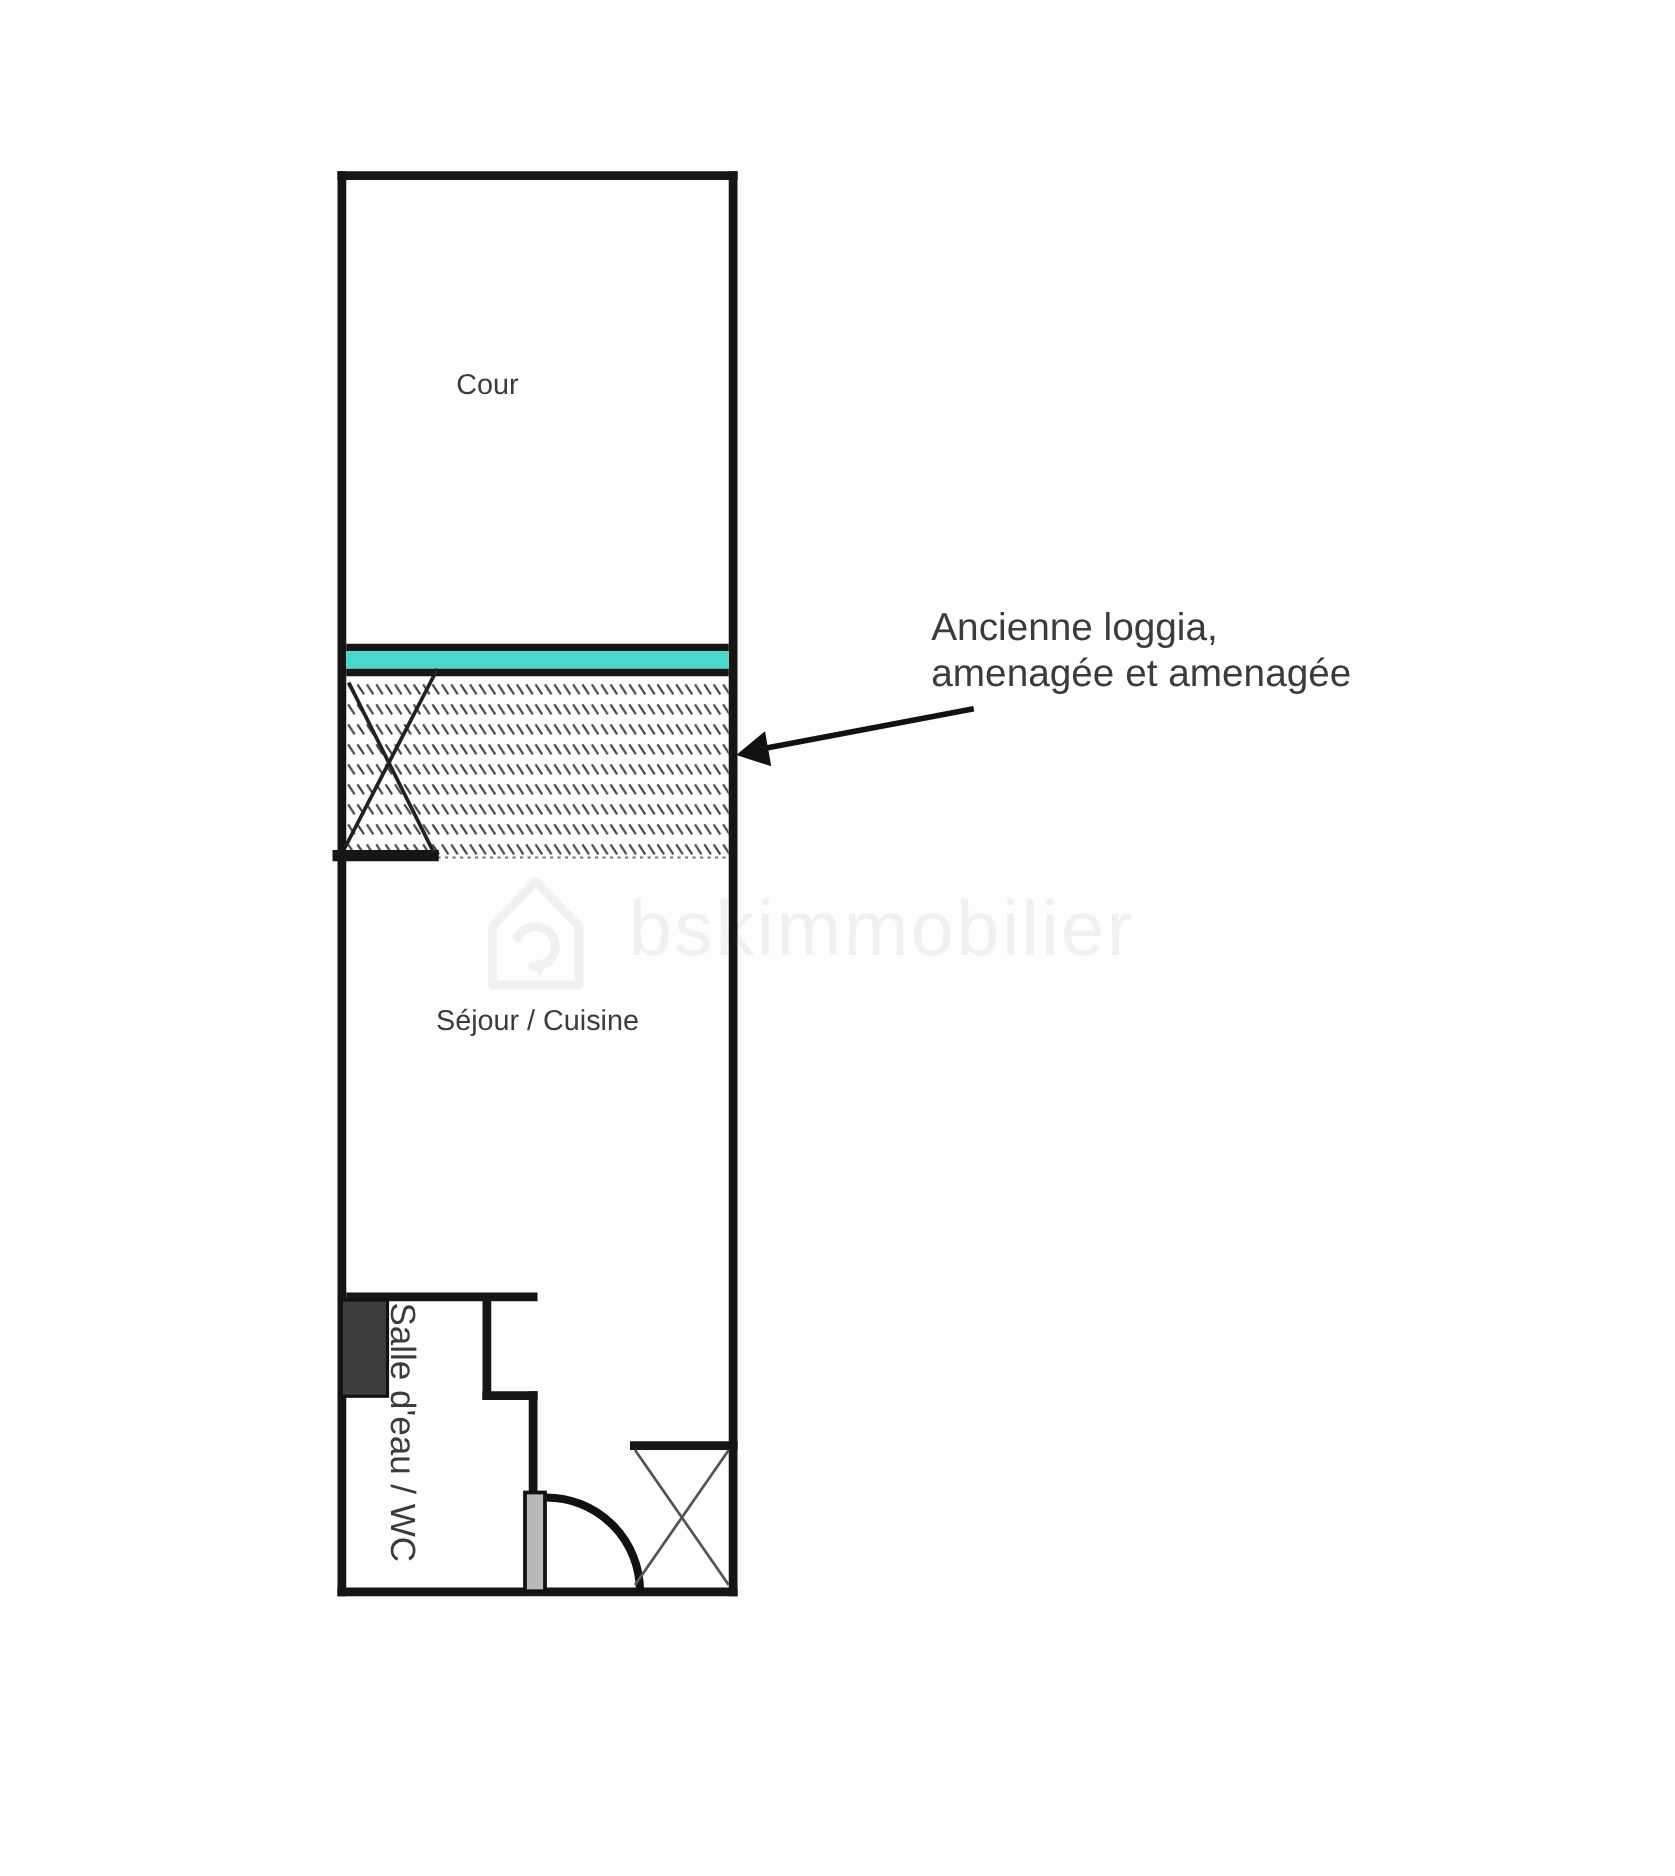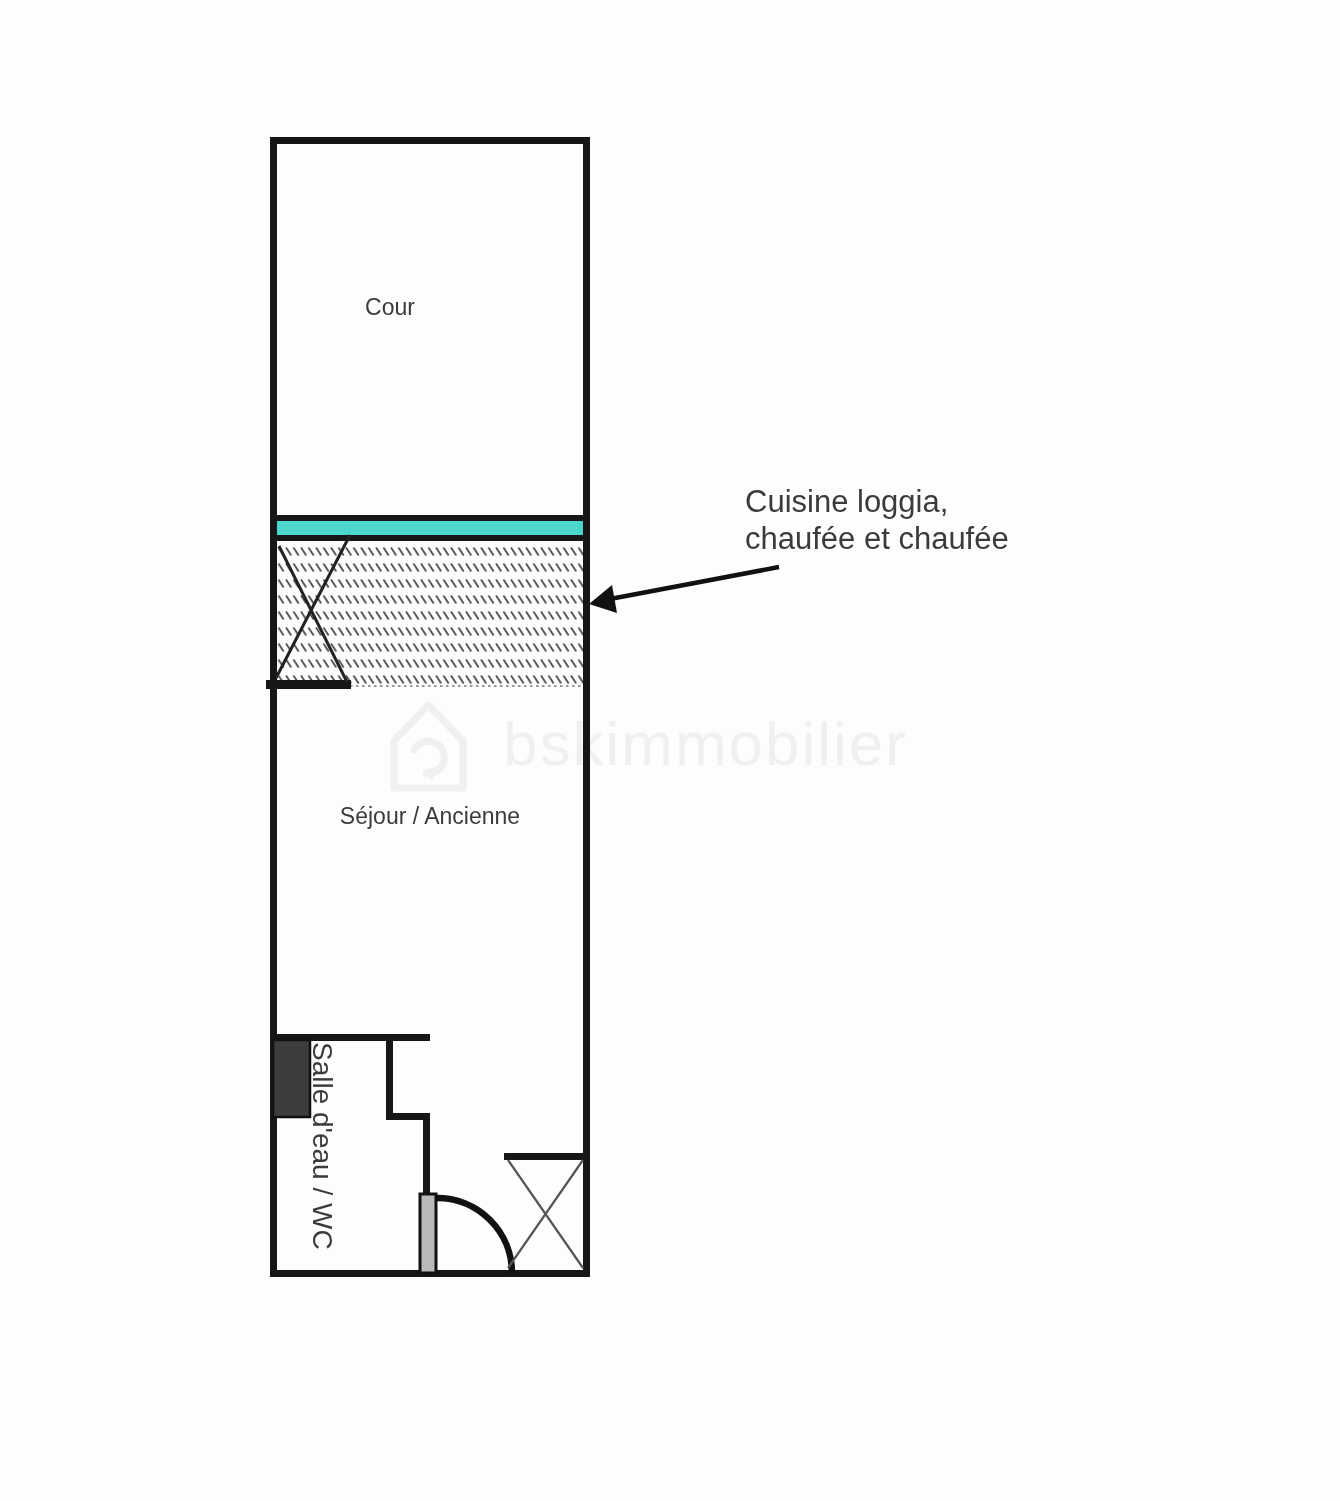--- a/index.html
+++ b/index.html
@@ -114,20 +114,20 @@
       <path class="thinx" d="M508 1160 L583 1268 M583 1160 L508 1268"></path>
     </g>
 
     <g>
       <line class="arrowline" x1="779" y1="567" x2="610" y2="599"></line>
       <polygon class="arrowhead" points="589,604 612,585 617,613"></polygon>
     </g>
   </svg>
 
   <div class="label center cour-label">Cour</div>
-  <div class="label center sejour-label">Séjour / Ancienne</div>
+  <div class="label center sejour-label">Séjour / Cuisine</div>
 
   <div class="label annotation">
-    <div>Cuisine loggia,</div>
-    <div>chaufée et chaufée</div>
+    <div>Ancienne loggia,</div>
+    <div>amenagée et amenagée</div>
   </div>
 
 </div>
 
 </body></html>

